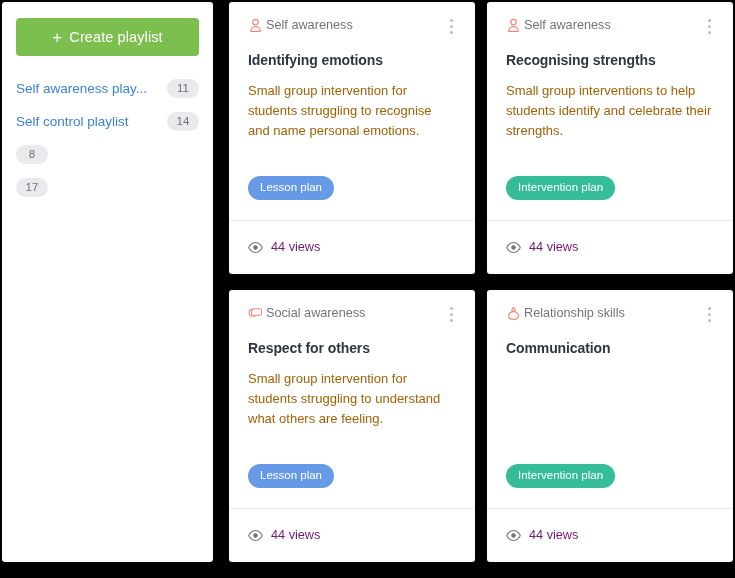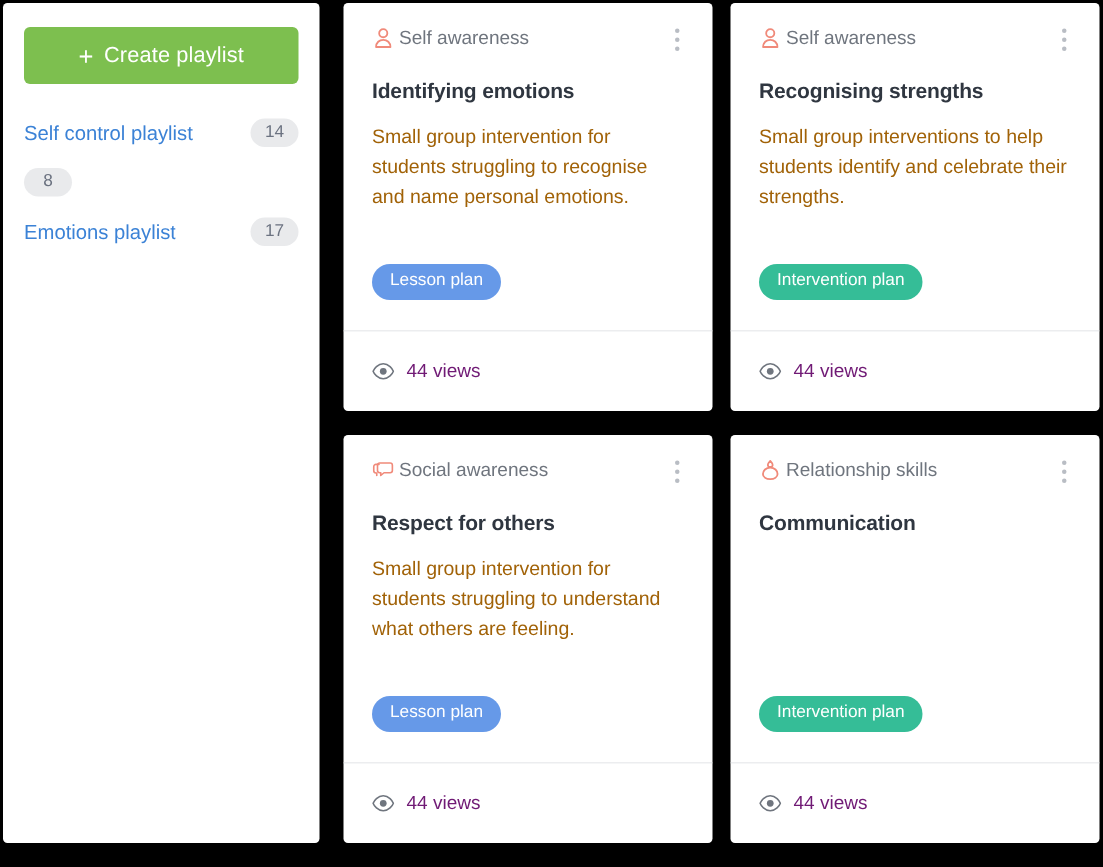--- a/index.html
+++ b/index.html
@@ -211,28 +211,31 @@
 <div id="app">
 
   <div class="sidebar">
     <button class="create-btn">
       <span class="plus">+</span>
       <span>Create playlist</span>
     </button>
 
     <div class="playlist-list">
       <div class="playlist-item">
+        <span class="playlist-name">Self awareness play...</span>
+        <span class="playlist-count">11</span>
+      </div>
+      <div class="playlist-item">
         <span class="playlist-name">Self control playlist</span>
         <span class="playlist-count">14</span>
       </div>
       <div class="playlist-item">
         <span class="playlist-count">8</span>
       </div>
       <div class="playlist-item">
-        <span class="playlist-name">Emotions playlist</span>
         <span class="playlist-count">17</span>
       </div>
     </div>
   </div>
 
   <div class="cards">
 
     <div class="card">
       <div class="card-body">
         <div class="card-head">

